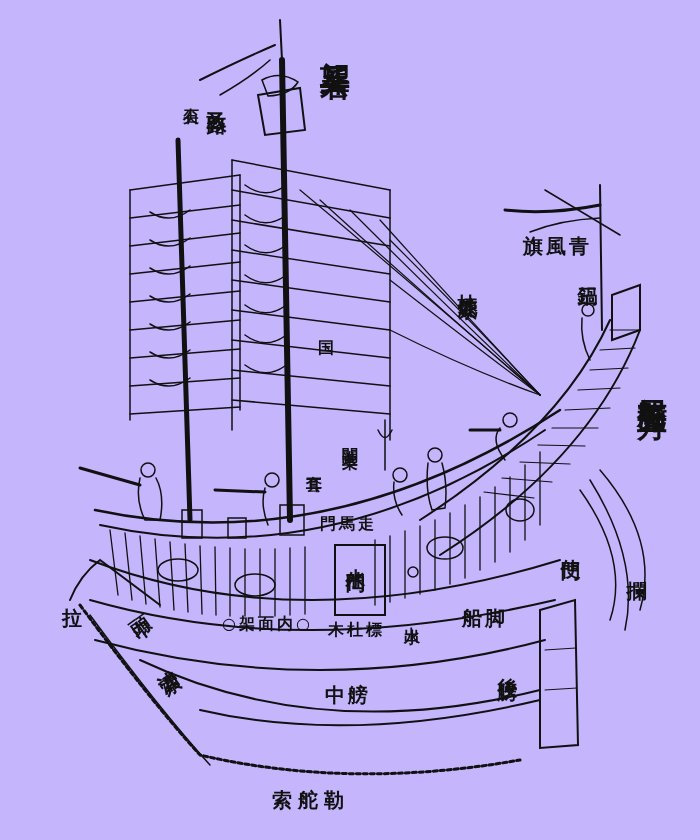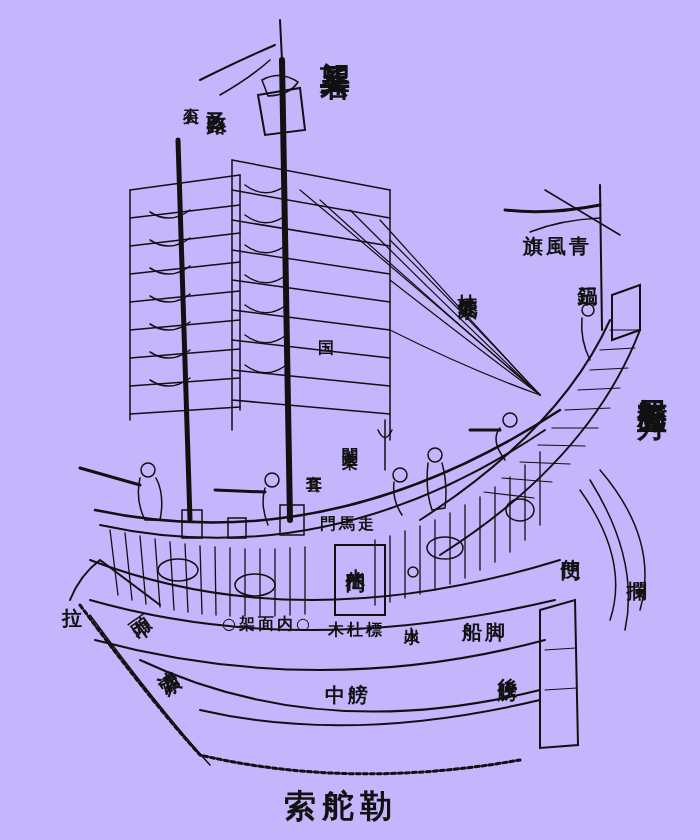--- a/index.html
+++ b/index.html
@@ -4,21 +4,21 @@
 <style>
   html, body { margin: 0; padding: 0; background: #fdfdfd; }
   .page { position: relative; width: 700px; height: 840px; background: #c4b5fd; overflow: hidden; }
   svg.art { position: absolute; left: 0; top: 0; width: 700px; height: 840px; }
   .lbl { position: absolute; font-family: "DejaVu Serif", serif; color: #111; font-weight: bold; line-height: 1; }
   .v { writing-mode: vertical-rl; letter-spacing: 2px; }
   .h { white-space: nowrap; letter-spacing: 3px; }
   .big { font-size: 30px; }
   .mid { font-size: 20px; }
   .sm { font-size: 16px; }
-  .cap { font-size: 32px; letter-spacing: 6px; margin-left: 12px; }
+  .cap { font-size: 20px; letter-spacing: 6px; }
 </style>
 </head>
 <body>
 
 <div class="page">
 
   <svg class="art" viewBox="0 0 700 840" xmlns="http://www.w3.org/2000/svg" fill="none" stroke="#111" stroke-linecap="round">
 
     <path d="M200 80 Q240 60 275 45" stroke-width="2"></path>
     <path d="M220 95 Q250 78 270 60" stroke-width="1.5"></path>
@@ -201,21 +201,21 @@
   <div class="lbl v big" style="left:637px;top:375px;">船尾分画五方</div>
   <div class="lbl v mid" style="left:561px;top:543px;">使門</div>
   <div class="lbl v mid" style="left:627px;top:565px;">攔</div>
   <div class="lbl v sm" style="left:342px;top:435px;">関進案</div>
   <div class="lbl v sm" style="left:306px;top:463px;">套耳</div>
   <div class="lbl h sm" style="left:320px;top:516px;">門馬走</div>
   <div class="lbl v mid" style="left:346px;top:553px;">水仙門</div>
   <div class="lbl h sm" style="left:222px;top:604px;margin-top:12px;">○架面内○</div>
   <div class="lbl h sm" style="left:328px;top:622px;">木杜標</div>
   <div class="lbl v sm" style="left:404px;top:614px;">出水</div>
-  <div class="lbl h mid" style="left:462px;top:622px;">船脚</div>
+  <div class="lbl h mid" style="left:462px;top:608px;">船脚</div>
   <div class="lbl h mid" style="left:325px;top:685px;text-align:center;">中艕</div>
   <div class="lbl h mid" style="left:62px;top:608px;">拉</div>
   <div class="lbl v mid" style="left:118px;top:605px;transform:rotate(-35deg);">頭巾</div>
   <div class="lbl v mid" style="left:145px;top:660px;transform:rotate(-35deg);">浦索</div>
   <div class="lbl v mid" style="left:498px;top:662px;">後艕</div>
   <div class="lbl h sm" style="left:318px;top:340px;">国</div>
 
   <div class="lbl h cap" style="left:272px;top:790px;">索舵勒</div>
 </div>
 

